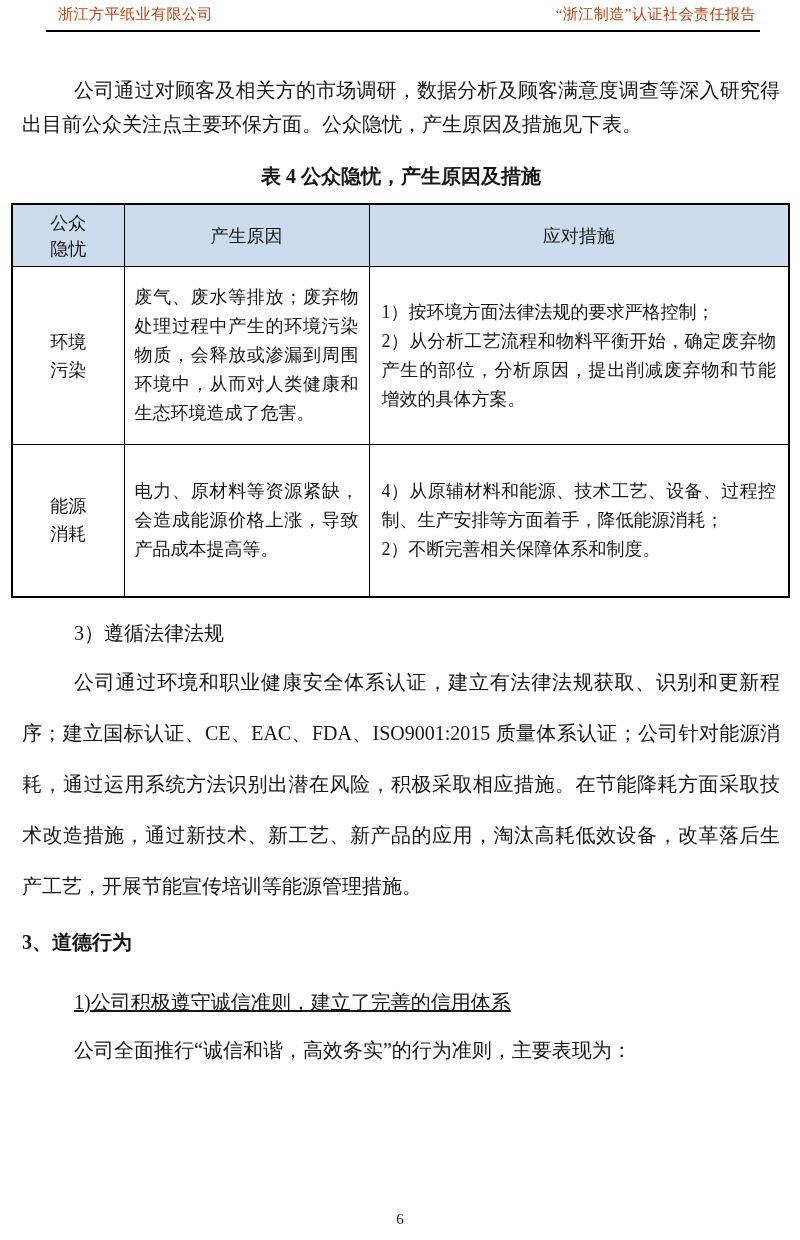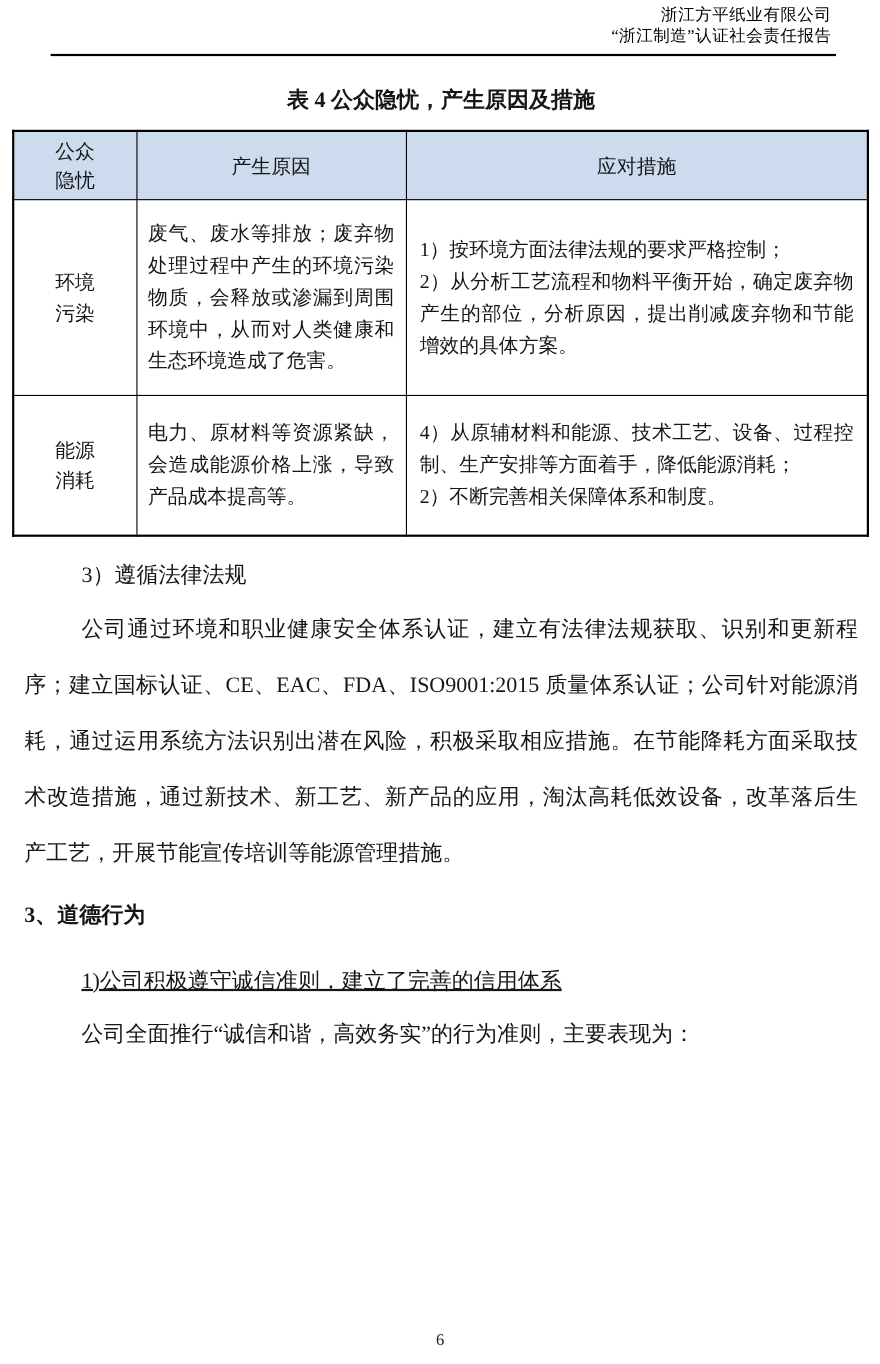--- a/index.html
+++ b/index.html
@@ -8,23 +8,22 @@
     font-family:"Liberation Serif","DejaVu Serif",serif;color:#161616;
     overflow:hidden;
   }
   
   .page-header{
     position:absolute;top:5px;left:46px;right:40px;
     display:flex;justify-content:space-between;align-items:flex-end;
     padding:0 4px 6px 12px;
     border-bottom:2px solid #000;
     font-size:15px;line-height:19px;
-    color:#000000;
+    color:#c2410c;
     letter-spacing:.5px;
-    flex-direction:column;
   }
   
   .content{position:absolute;top:56px;left:22px;right:20px;}
   .sec-heading{
     font-size:20px;line-height:30px;margin:4px 0 0 8px;font-weight:normal;
   }
   .para{
     font-size:20px;text-align:justify;margin:0;
   }
   .para1{margin-top:17px;line-height:34px;text-indent:2.6em;}
@@ -46,21 +45,21 @@
   .concern-table th{
     background:#ccdbee;height:59px;text-align:center;line-height:26px;
   }
   .col-concern{width:112px;}
   .col-cause{width:245px;}
   .col-measure{width:420px;}
   .cell-concern{text-align:center;line-height:28px;white-space:pre-line;margin-top:45px;}
   .cell-cause{padding:16px 10px;line-height:29px;text-align:justify;}
   .cell-measure{padding:6px 12px;line-height:29px;text-align:justify;white-space:pre-line;}
   .row-env{height:178px;}
-  .row-energy{height:127px;}
+  .row-energy{height:152px;}
   .pre-line{white-space:pre-line;}
   
   .heading3{margin:20px 0 0 0;text-indent:2.6em;font-size:20px;line-height:30px;}
   .para2{margin-top:9px;line-height:51px;text-indent:2.6em;}
   .moral-heading{font-size:20px;font-weight:bold;margin:15px 0 0 0;line-height:30px;}
   .moral-sub{margin-top:29px;text-indent:2.6em;line-height:32px;text-decoration:underline;}
   .moral-para{margin-top:16px;text-indent:2.6em;line-height:32px;}
   
   .page-footer{
     position:absolute;bottom:12px;left:0;width:100%;
@@ -71,20 +70,21 @@
 <body>
 
 <div class="page-header">
   <span>浙江方平纸业有限公司</span>
   <span>“浙江制造”认证社会责任报告</span>
 </div>
 
 <div class="content">
 
 
+  <p class="para para1">公司通过对顾客及相关方的市场调研，数据分析及顾客满意度调查等深入研究得出目前公众关注点主要环保方面。公众隐忧，产生原因及措施见下表。</p>
 
   <div class="table-title">表 4 公众隐忧，产生原因及措施</div>
 
   <table class="concern-table">
     <colgroup>
       <col class="col-concern">
         <col class="col-cause">
         <col class="col-measure">
     </colgroup>
     <thead>

